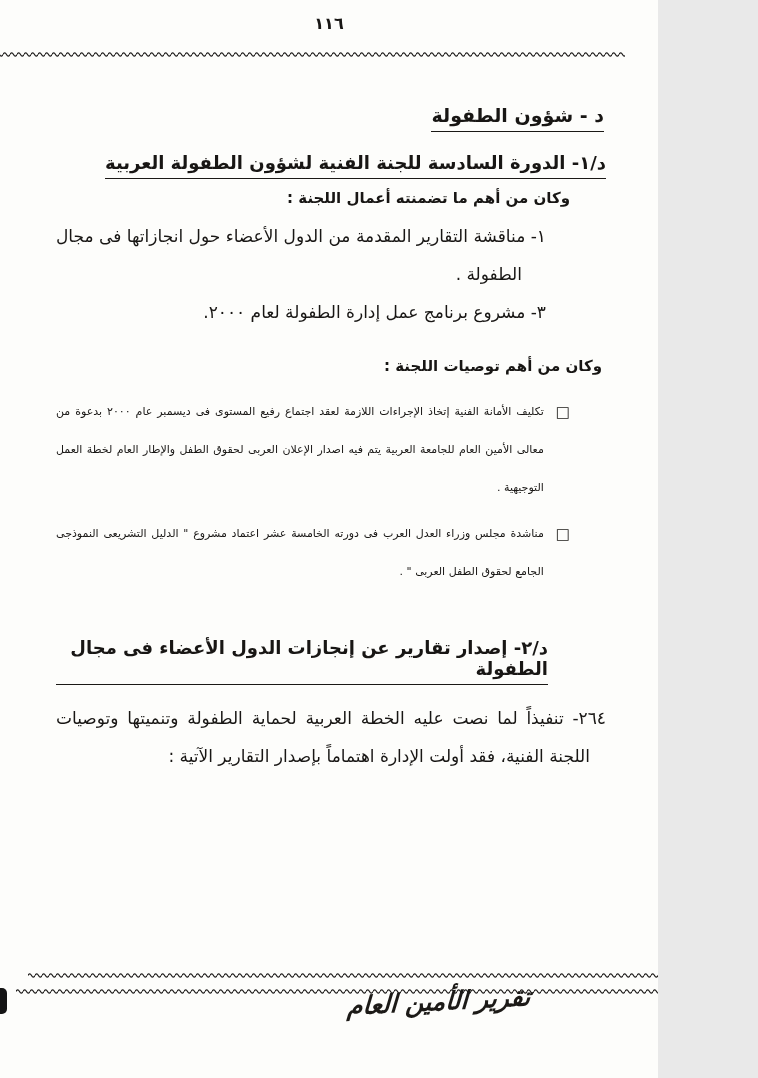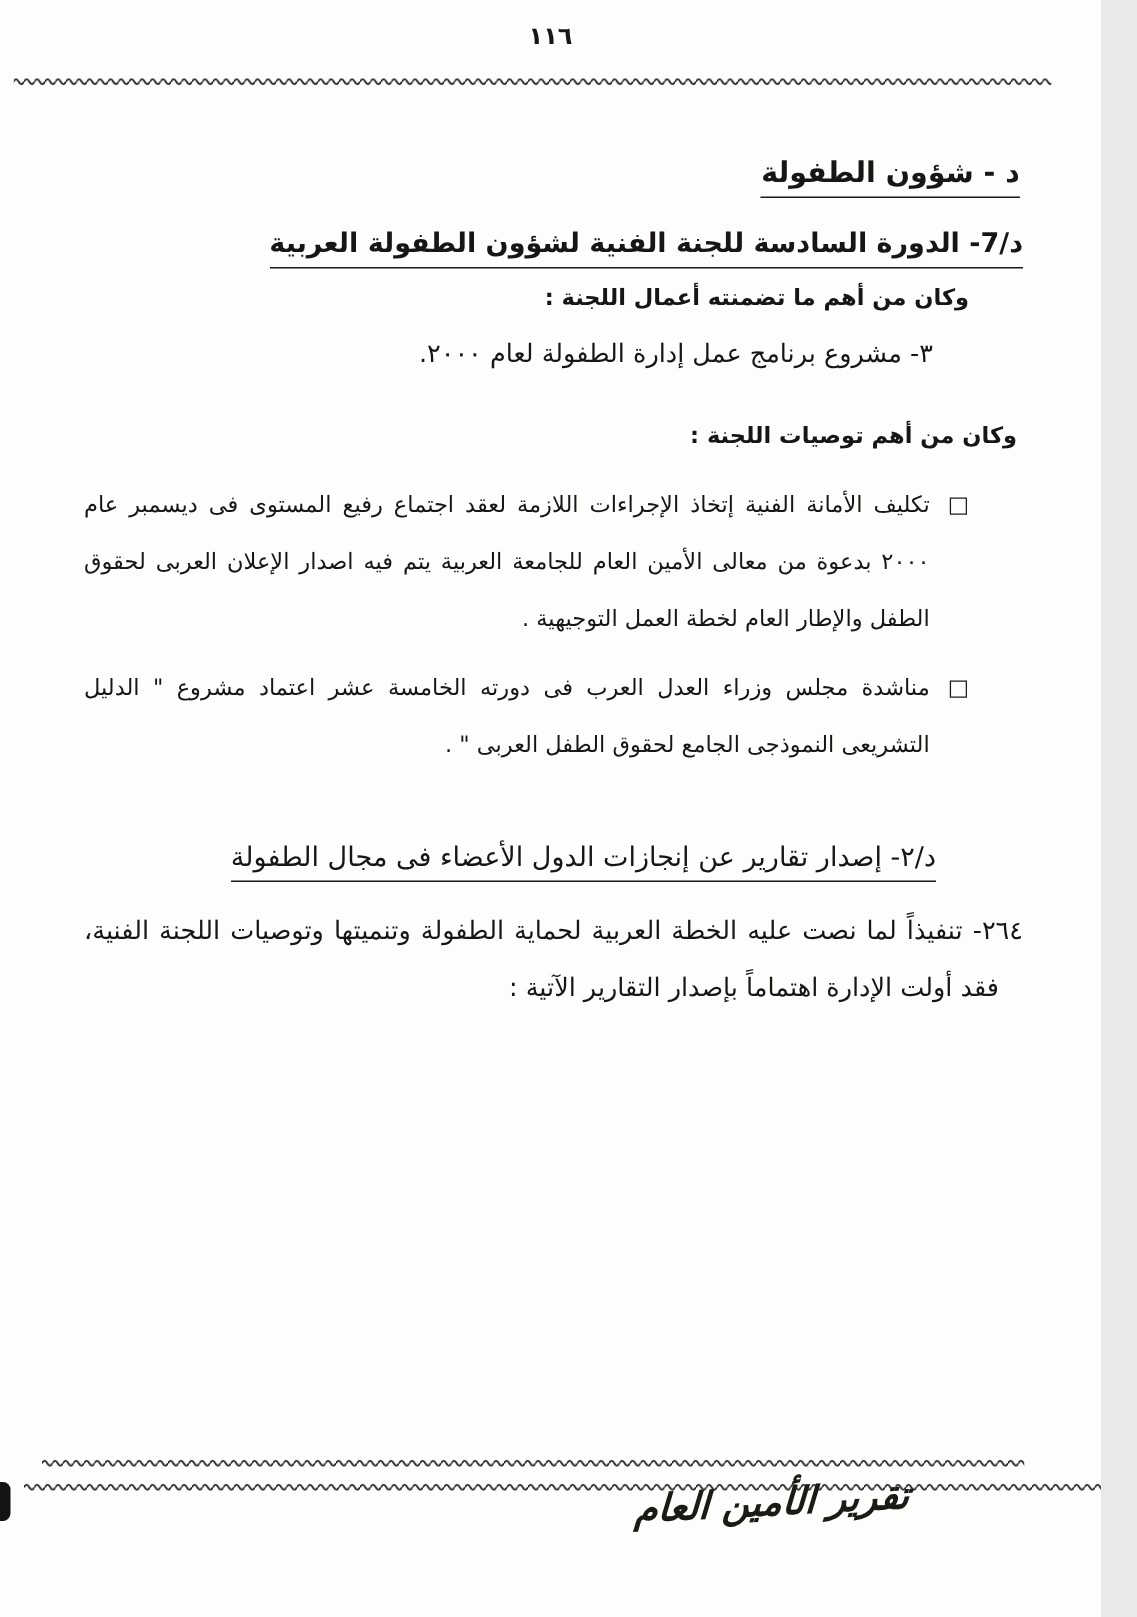--- a/index.html
+++ b/index.html
@@ -4,21 +4,21 @@
 <style>
   * { box-sizing: border-box; }
   html, body { margin: 0; padding: 0; }
   body {
     width: 758px; height: 1078px;
     background: #e9e9e9;
     font-family: "DejaVu Sans", sans-serif;
   }
   .page {
     position: relative;
-    width: 734px; height: 1078px;
+    width: 658px; height: 1078px;
     background: #fdfdfb;
     color: #181614;
     direction: rtl;
     overflow: hidden;
   }
   .page-number {
     padding-top: 14px;
     text-align: center;
     font-size: 16px;
     letter-spacing: 8px;
@@ -67,29 +67,29 @@
   .rec-head { margin: 16px 4px 0 0; }
   .rec {
     display: flex;
     gap: 12px;
     padding-right: 36px;
     margin-top: 8px;
     align-items: flex-start;
   }
   .sq-bullet { font-size: 15px; line-height: 38px; flex: 0 0 auto; }
   .rec-text {
-    font-size: 15px;
+    font-size: 11px;
     line-height: 38px;
     text-align: justify;
     flex: 1 1 auto;
   }
   .sub2-heading {
     margin: 46px 58px 0 0;
     font-size: 18px;
-    font-weight: normal;
+    font-weight: bold;
     text-align: right;
   }
   .p264 { margin-top: 14px; padding-right: 16px; text-indent: -16px; }
 
   .footer { position: absolute; left: 0; right: 0; bottom: 0; height: 130px; }
   .f-line1 { position: absolute; bottom: 95px; left: 28px; }
   .f-line2 { position: absolute; bottom: 79px; left: 16px; }
   .signature {
     position: absolute;
     bottom: 62px;
@@ -129,27 +129,28 @@
     </svg>
   </div>
 
   <div class="content">
 
     <div class="sec-heading">
       <span class="underlined">د - شؤون الطفولة</span>
     </div>
 
     <div class="sub-heading">
-      <span class="underlined">د/7- الدورة السادسة للجنة الفنية لشؤون الطفولة العربية</span>
+      <span class="underlined">د/١- الدورة السادسة للجنة الفنية لشؤون الطفولة العربية</span>
     </div>
 
 
     <div class="bold-line">وكان من أهم ما تضمنته أعمال اللجنة :</div>
 
     <div>
+      <p class="num-item">١- مناقشة التقارير المقدمة من الدول الأعضاء حول انجازاتها فى مجال الطفولة .</p>
       <p class="num-item">٣- مشروع برنامج عمل إدارة الطفولة لعام ٢٠٠٠.</p>
     </div>
 
     <div class="bold-line rec-head">وكان من أهم توصيات اللجنة :</div>
 
     <div>
       <div class="rec">
         <span class="sq-bullet">□</span>
         <div class="rec-text">تكليف الأمانة الفنية إتخاذ الإجراءات اللازمة لعقد اجتماع رفيع المستوى فى ديسمبر عام ٢٠٠٠ بدعوة من معالى الأمين العام للجامعة العربية يتم فيه اصدار الإعلان العربى لحقوق الطفل والإطار العام لخطة العمل التوجيهية .</div>
       </div>

